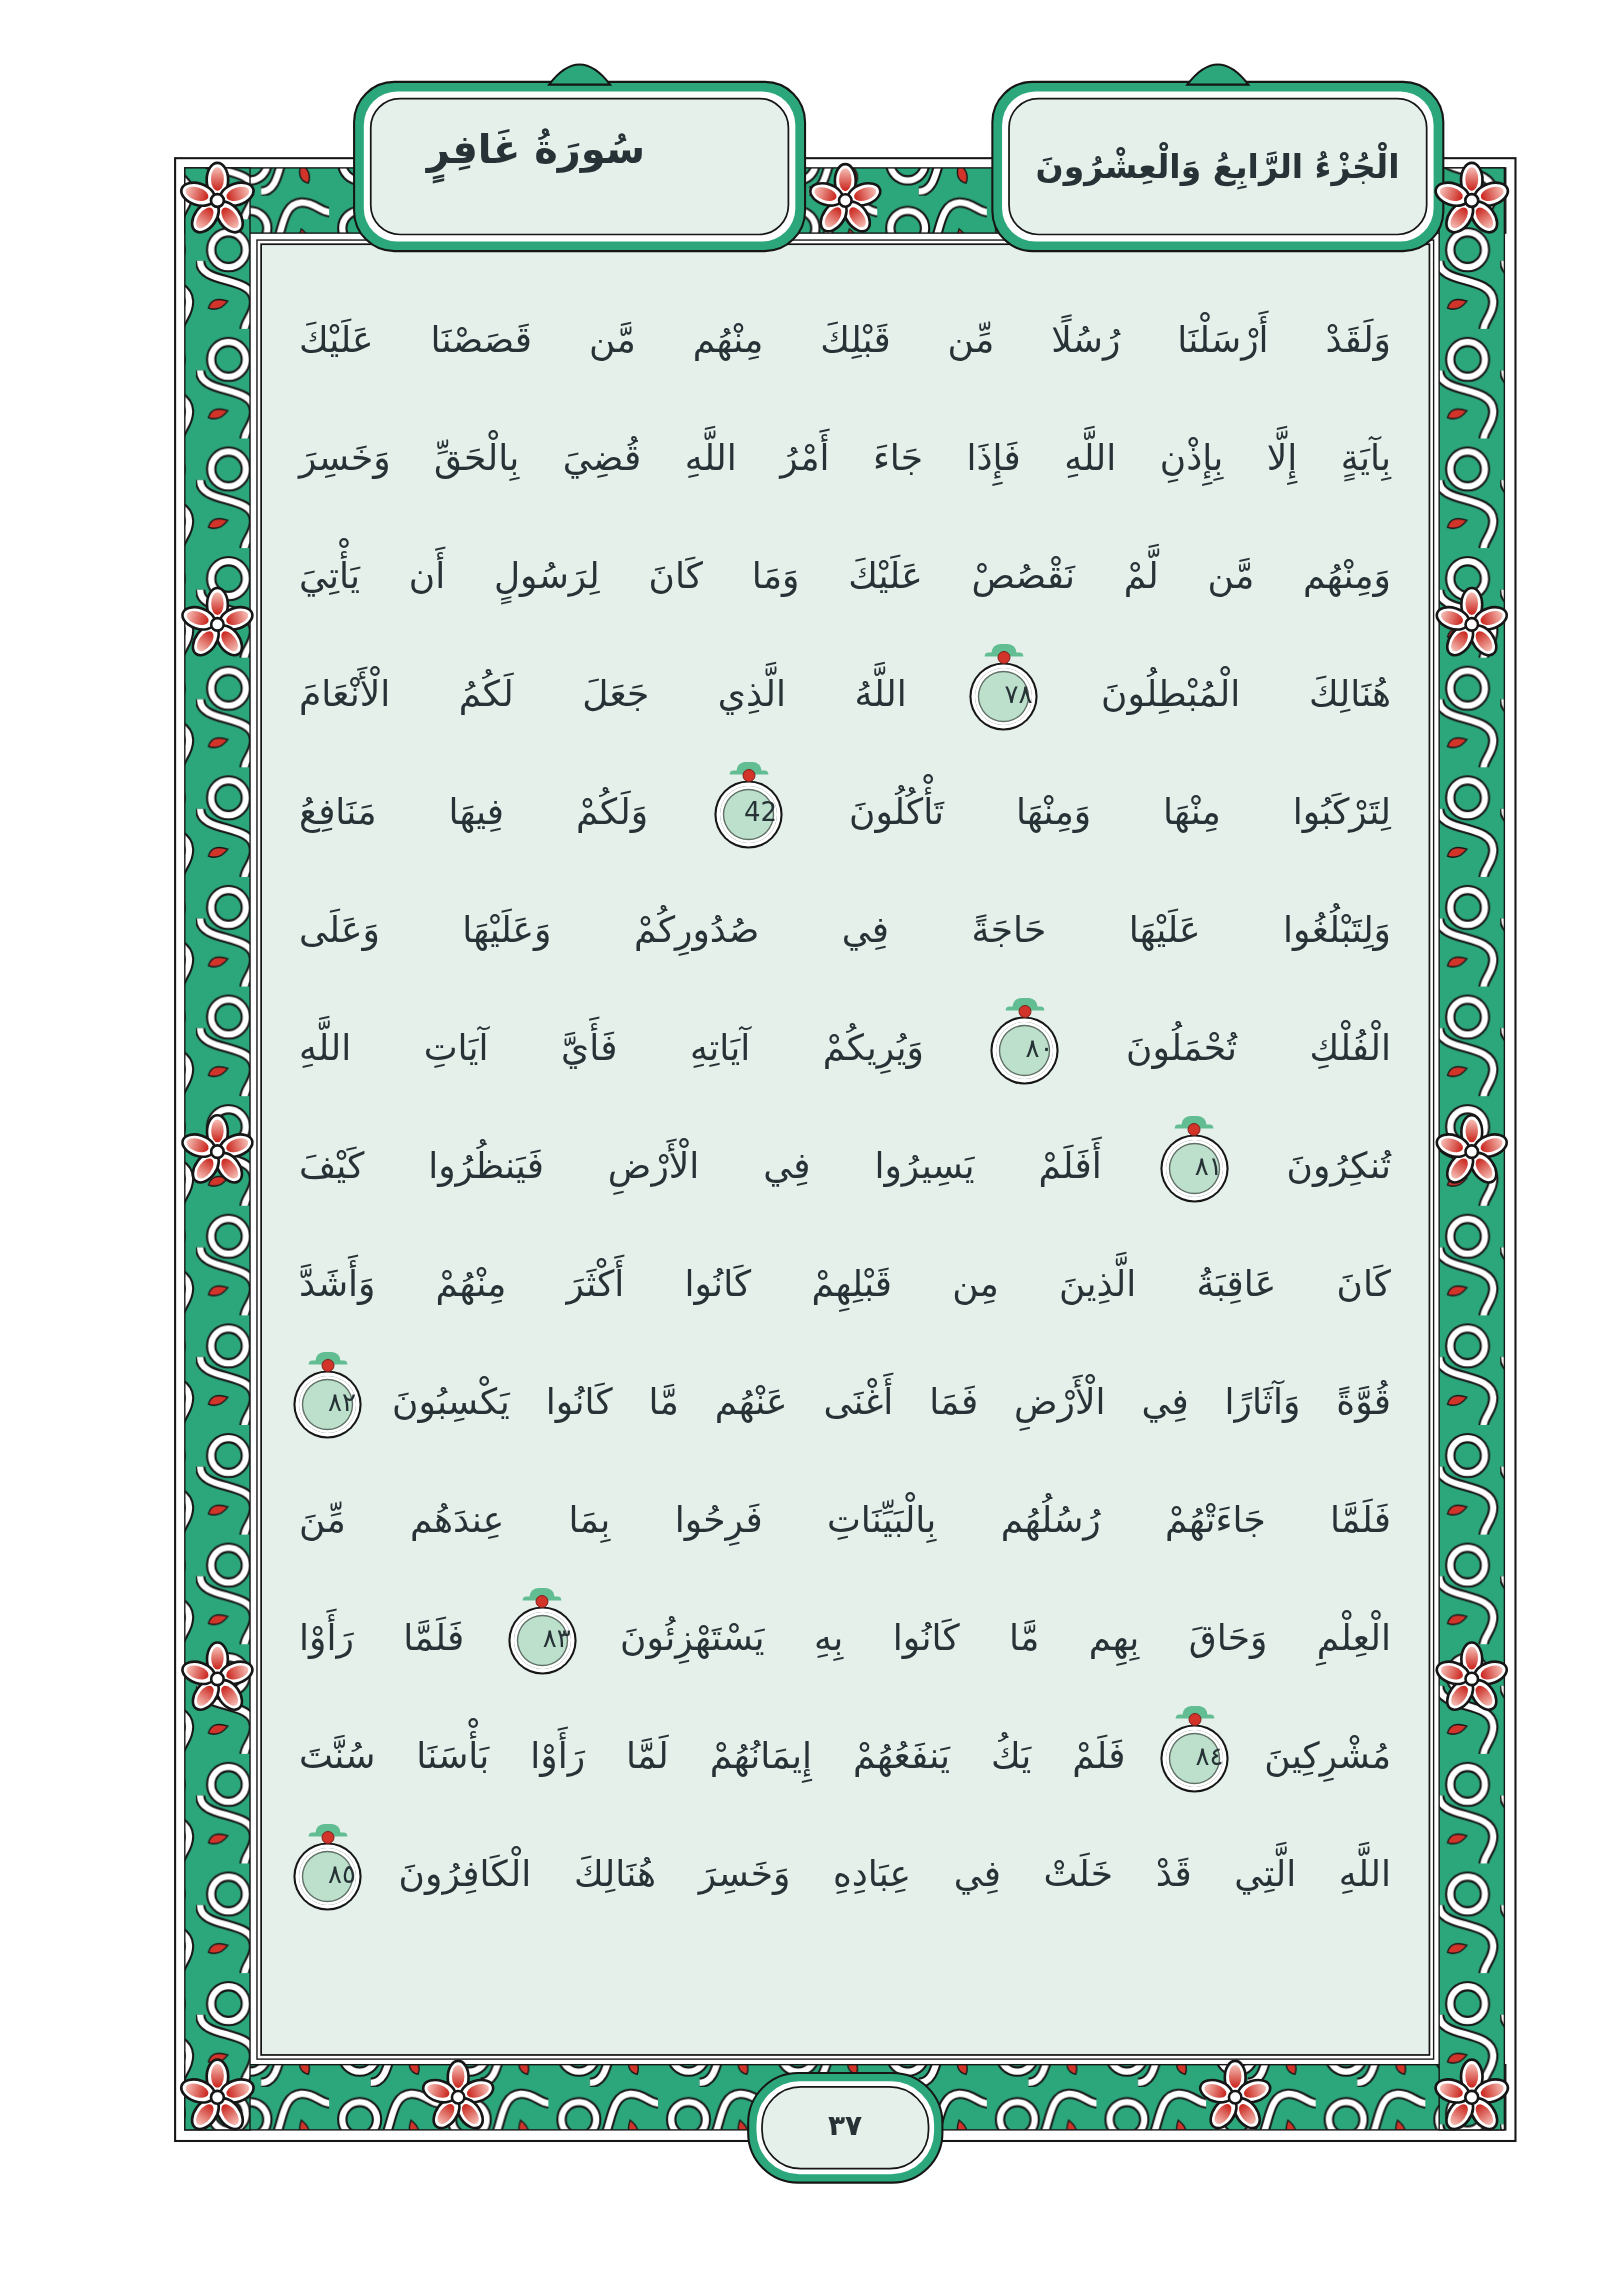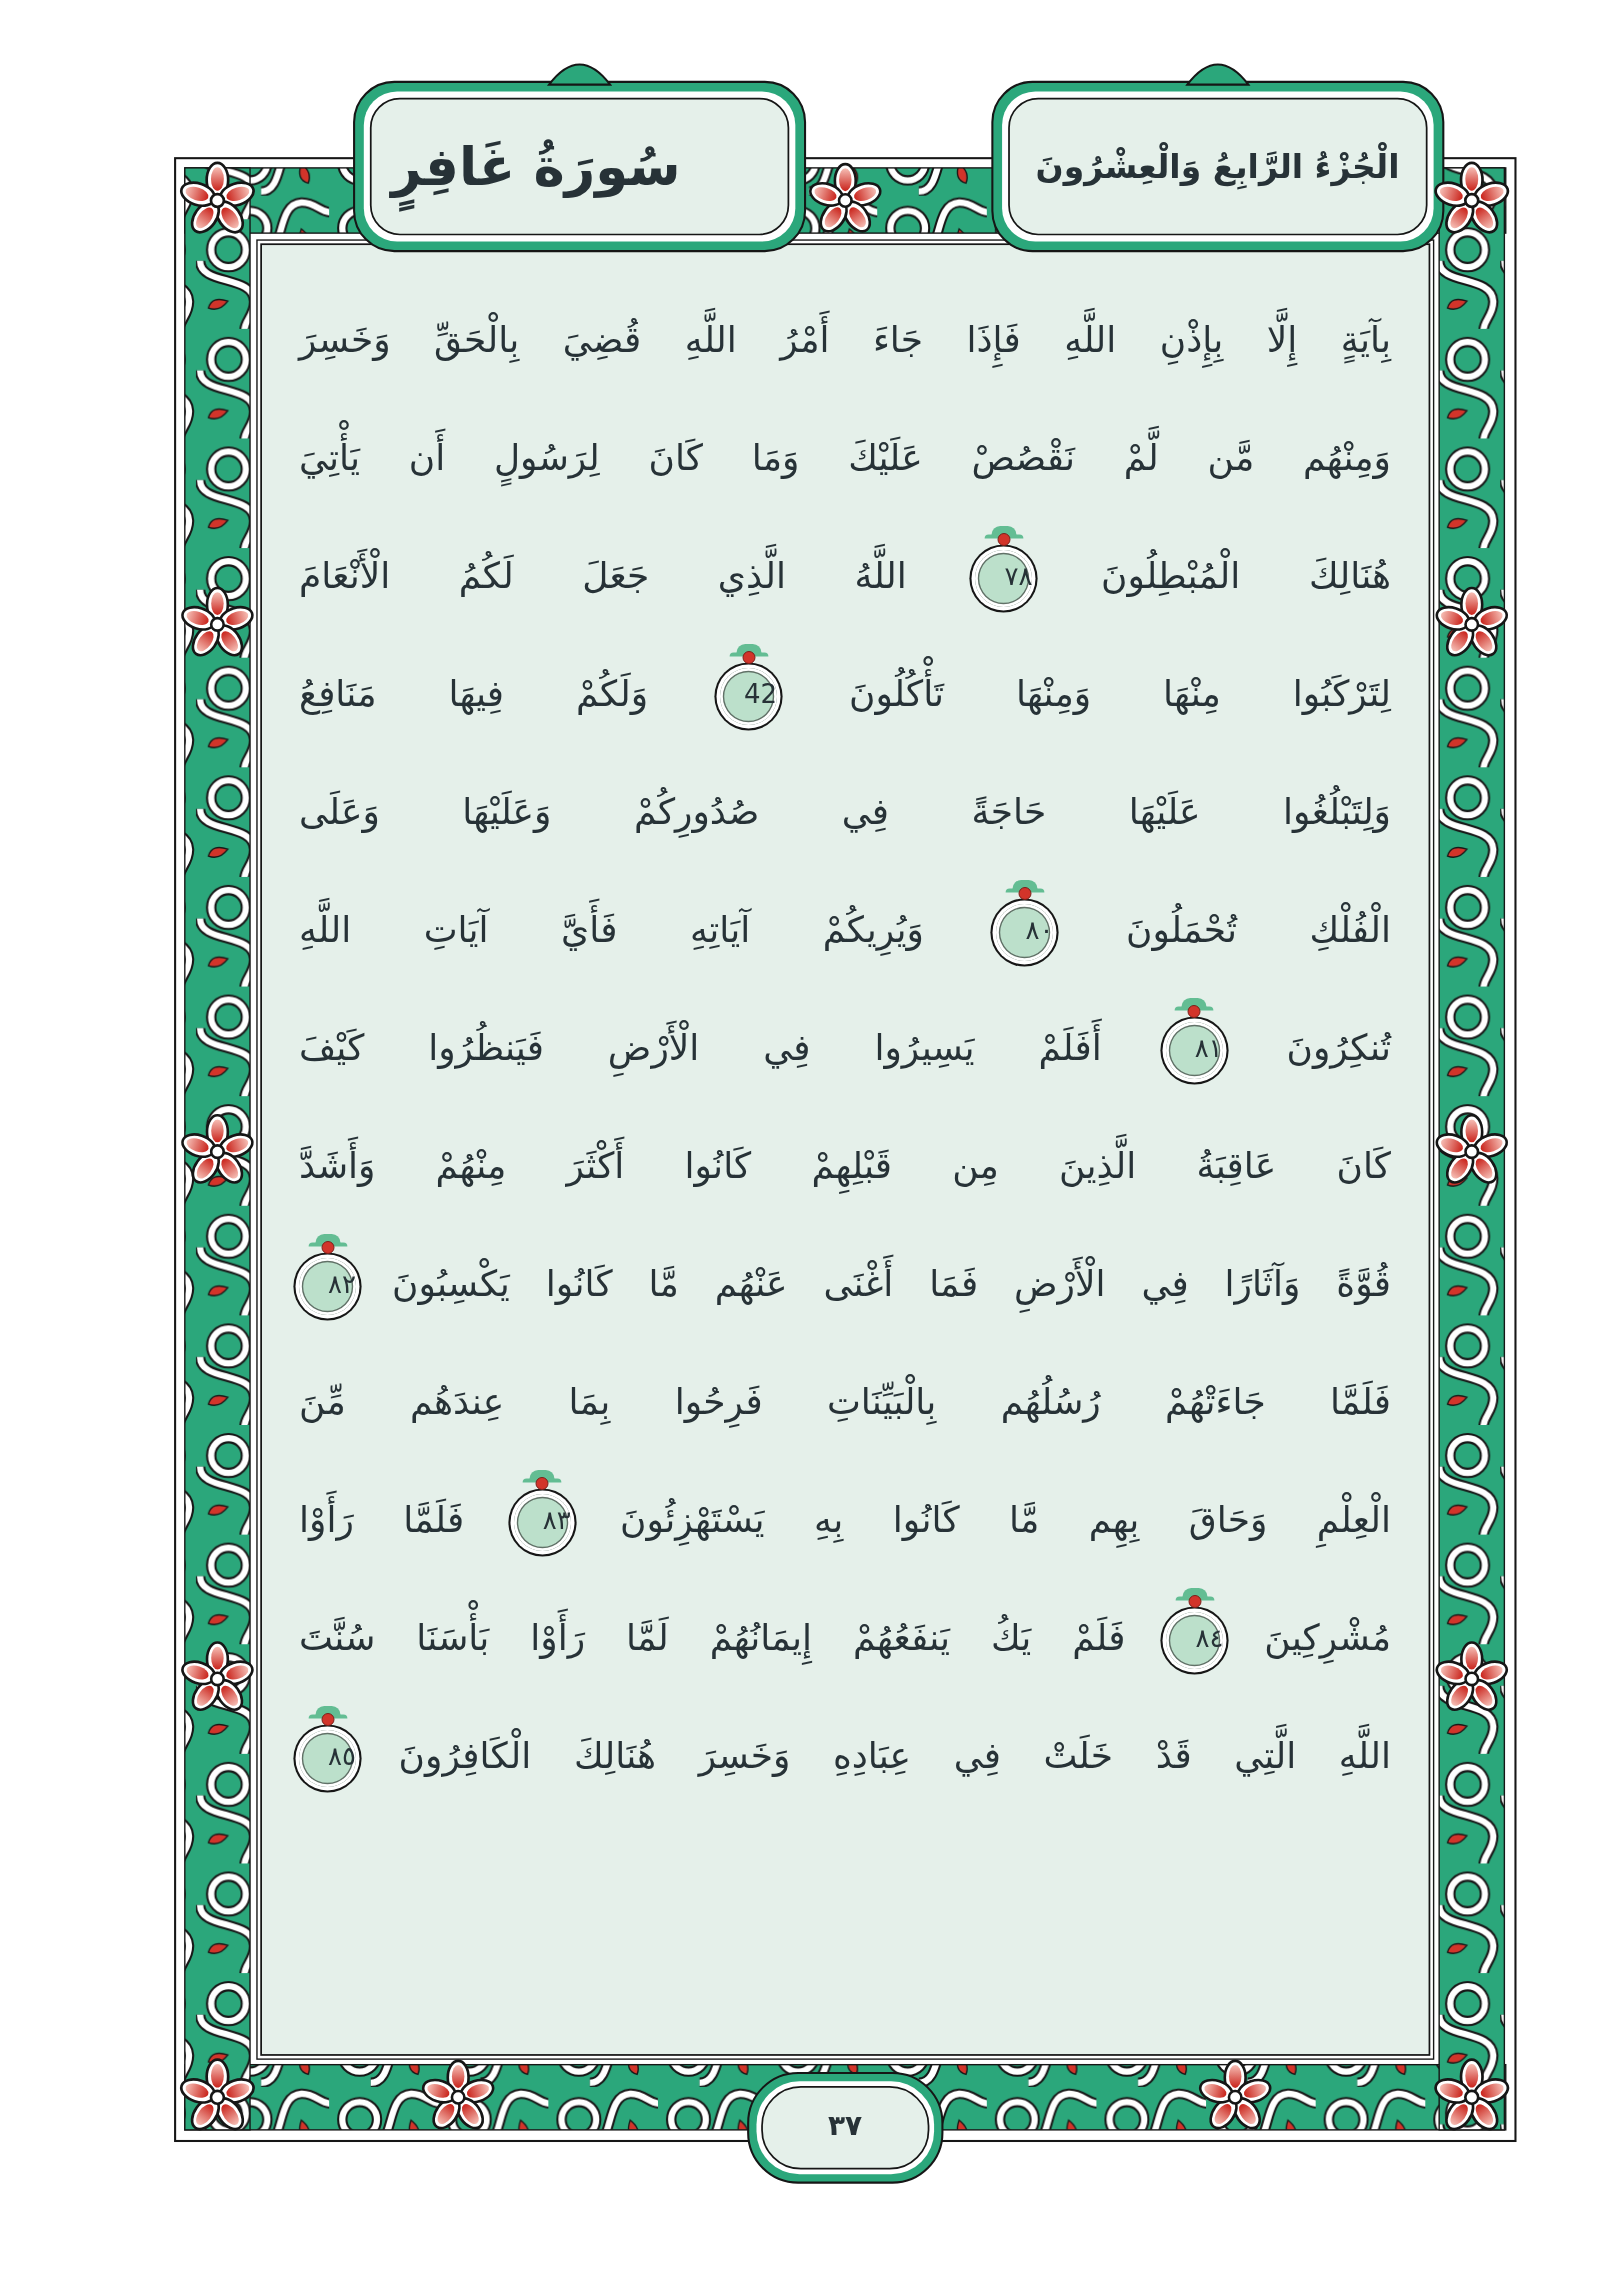--- a/index.html
+++ b/index.html
@@ -12,21 +12,21 @@
   }
   *{margin:0;padding:0;box-sizing:border-box;}
   html,body{width:1599px;height:2295px;background:#ffffff;overflow:hidden;}
   body{font-family:"DejaVu Sans",sans-serif;color:var(--ink);position:relative;}
 
   .ornament-svg{position:absolute;left:0;top:0;width:1599px;height:2295px;display:block;}
 
   .cartouche{position:absolute;display:flex;align-items:center;justify-content:center;
     text-align:center;color:var(--ink);direction:rtl;z-index:5;}
   .cartouche .cart-label{display:block;white-space:nowrap;}
-  #surah-cartouche{left:354px;top:82px;width:364px;height:169px;font-size:53px;font-weight:bold;}
+  #surah-cartouche{left:354px;top:64px;width:364px;height:169px;font-size:40px;font-weight:bold;}
   #juz-cartouche{left:992px;top:82px;width:451px;height:169px;font-size:33px;font-weight:bold;text-align:right;}
   #pageno-cartouche{left:748px;top:2073px;width:194px;height:104px;font-size:28px;font-weight:bold;}
 
   #text-area{position:absolute;left:299px;top:281px;width:1092px;height:1770px;z-index:4;}
   .qline{height:118px;line-height:118px;direction:rtl;text-align:justify;text-align-last:justify;
     font-size:36px;color:var(--ink);white-space:normal;overflow:visible;}
   .qline .seg{display:inline;}
 
   .ayah-marker{display:inline-block;position:relative;width:57px;height:57px;line-height:53px;
     border-radius:50%;background:var(--marker);text-align:left;vertical-align:middle;
@@ -128,20 +128,21 @@
   <span class="cart-label">سُورَةُ غَافِرٍ</span>
 </div>
 <div class="cartouche" id="juz-cartouche">
   <span class="cart-label">الْجُزْءُ الرَّابِعُ وَالْعِشْرُونَ</span>
 </div>
 <div class="cartouche" id="pageno-cartouche">
   <span class="cart-label">٣٧</span>
 </div>
 
 <div id="text-area">
+    <div class="qline" dir="rtl"><span class="seg">وَلَقَدْ أَرْسَلْنَا رُسُلًا مِّن قَبْلِكَ مِنْهُم مَّن قَصَصْنَا عَلَيْكَ</span></div>
     <div class="qline" dir="rtl"><span class="seg">بِآيَةٍ إِلَّا بِإِذْنِ اللَّهِ فَإِذَا جَاءَ أَمْرُ اللَّهِ قُضِيَ بِالْحَقِّ وَخَسِرَ</span></div>
     <div class="qline" dir="rtl"><span class="seg">وَمِنْهُم مَّن لَّمْ نَقْصُصْ عَلَيْكَ وَمَا كَانَ لِرَسُولٍ أَن يَأْتِيَ</span></div>
     <div class="qline" dir="rtl"><span class="seg">هُنَالِكَ الْمُبْطِلُونَ</span> <span class="ayah-marker"><span class="ayah-num">٧٨</span></span> <span class="seg">اللَّهُ الَّذِي جَعَلَ لَكُمُ الْأَنْعَامَ</span></div>
     <div class="qline" dir="rtl"><span class="seg">لِتَرْكَبُوا مِنْهَا وَمِنْهَا تَأْكُلُونَ</span> <span class="ayah-marker"><span class="ayah-num">42</span></span> <span class="seg">وَلَكُمْ فِيهَا مَنَافِعُ</span></div>
     <div class="qline" dir="rtl"><span class="seg">وَلِتَبْلُغُوا عَلَيْهَا حَاجَةً فِي صُدُورِكُمْ وَعَلَيْهَا وَعَلَى</span></div>
     <div class="qline" dir="rtl"><span class="seg">الْفُلْكِ تُحْمَلُونَ</span> <span class="ayah-marker"><span class="ayah-num">٨٠</span></span> <span class="seg">وَيُرِيكُمْ آيَاتِهِ فَأَيَّ آيَاتِ اللَّهِ</span></div>
     <div class="qline" dir="rtl"><span class="seg">تُنكِرُونَ</span> <span class="ayah-marker"><span class="ayah-num">٨١</span></span> <span class="seg">أَفَلَمْ يَسِيرُوا فِي الْأَرْضِ فَيَنظُرُوا كَيْفَ</span></div>
     <div class="qline" dir="rtl"><span class="seg">كَانَ عَاقِبَةُ الَّذِينَ مِن قَبْلِهِمْ كَانُوا أَكْثَرَ مِنْهُمْ وَأَشَدَّ</span></div>
     <div class="qline" dir="rtl"><span class="seg">قُوَّةً وَآثَارًا فِي الْأَرْضِ فَمَا أَغْنَى عَنْهُم مَّا كَانُوا يَكْسِبُونَ</span> <span class="ayah-marker"><span class="ayah-num">٨٢</span></span></div>
     <div class="qline" dir="rtl"><span class="seg">فَلَمَّا جَاءَتْهُمْ رُسُلُهُم بِالْبَيِّنَاتِ فَرِحُوا بِمَا عِندَهُم مِّنَ</span></div>

